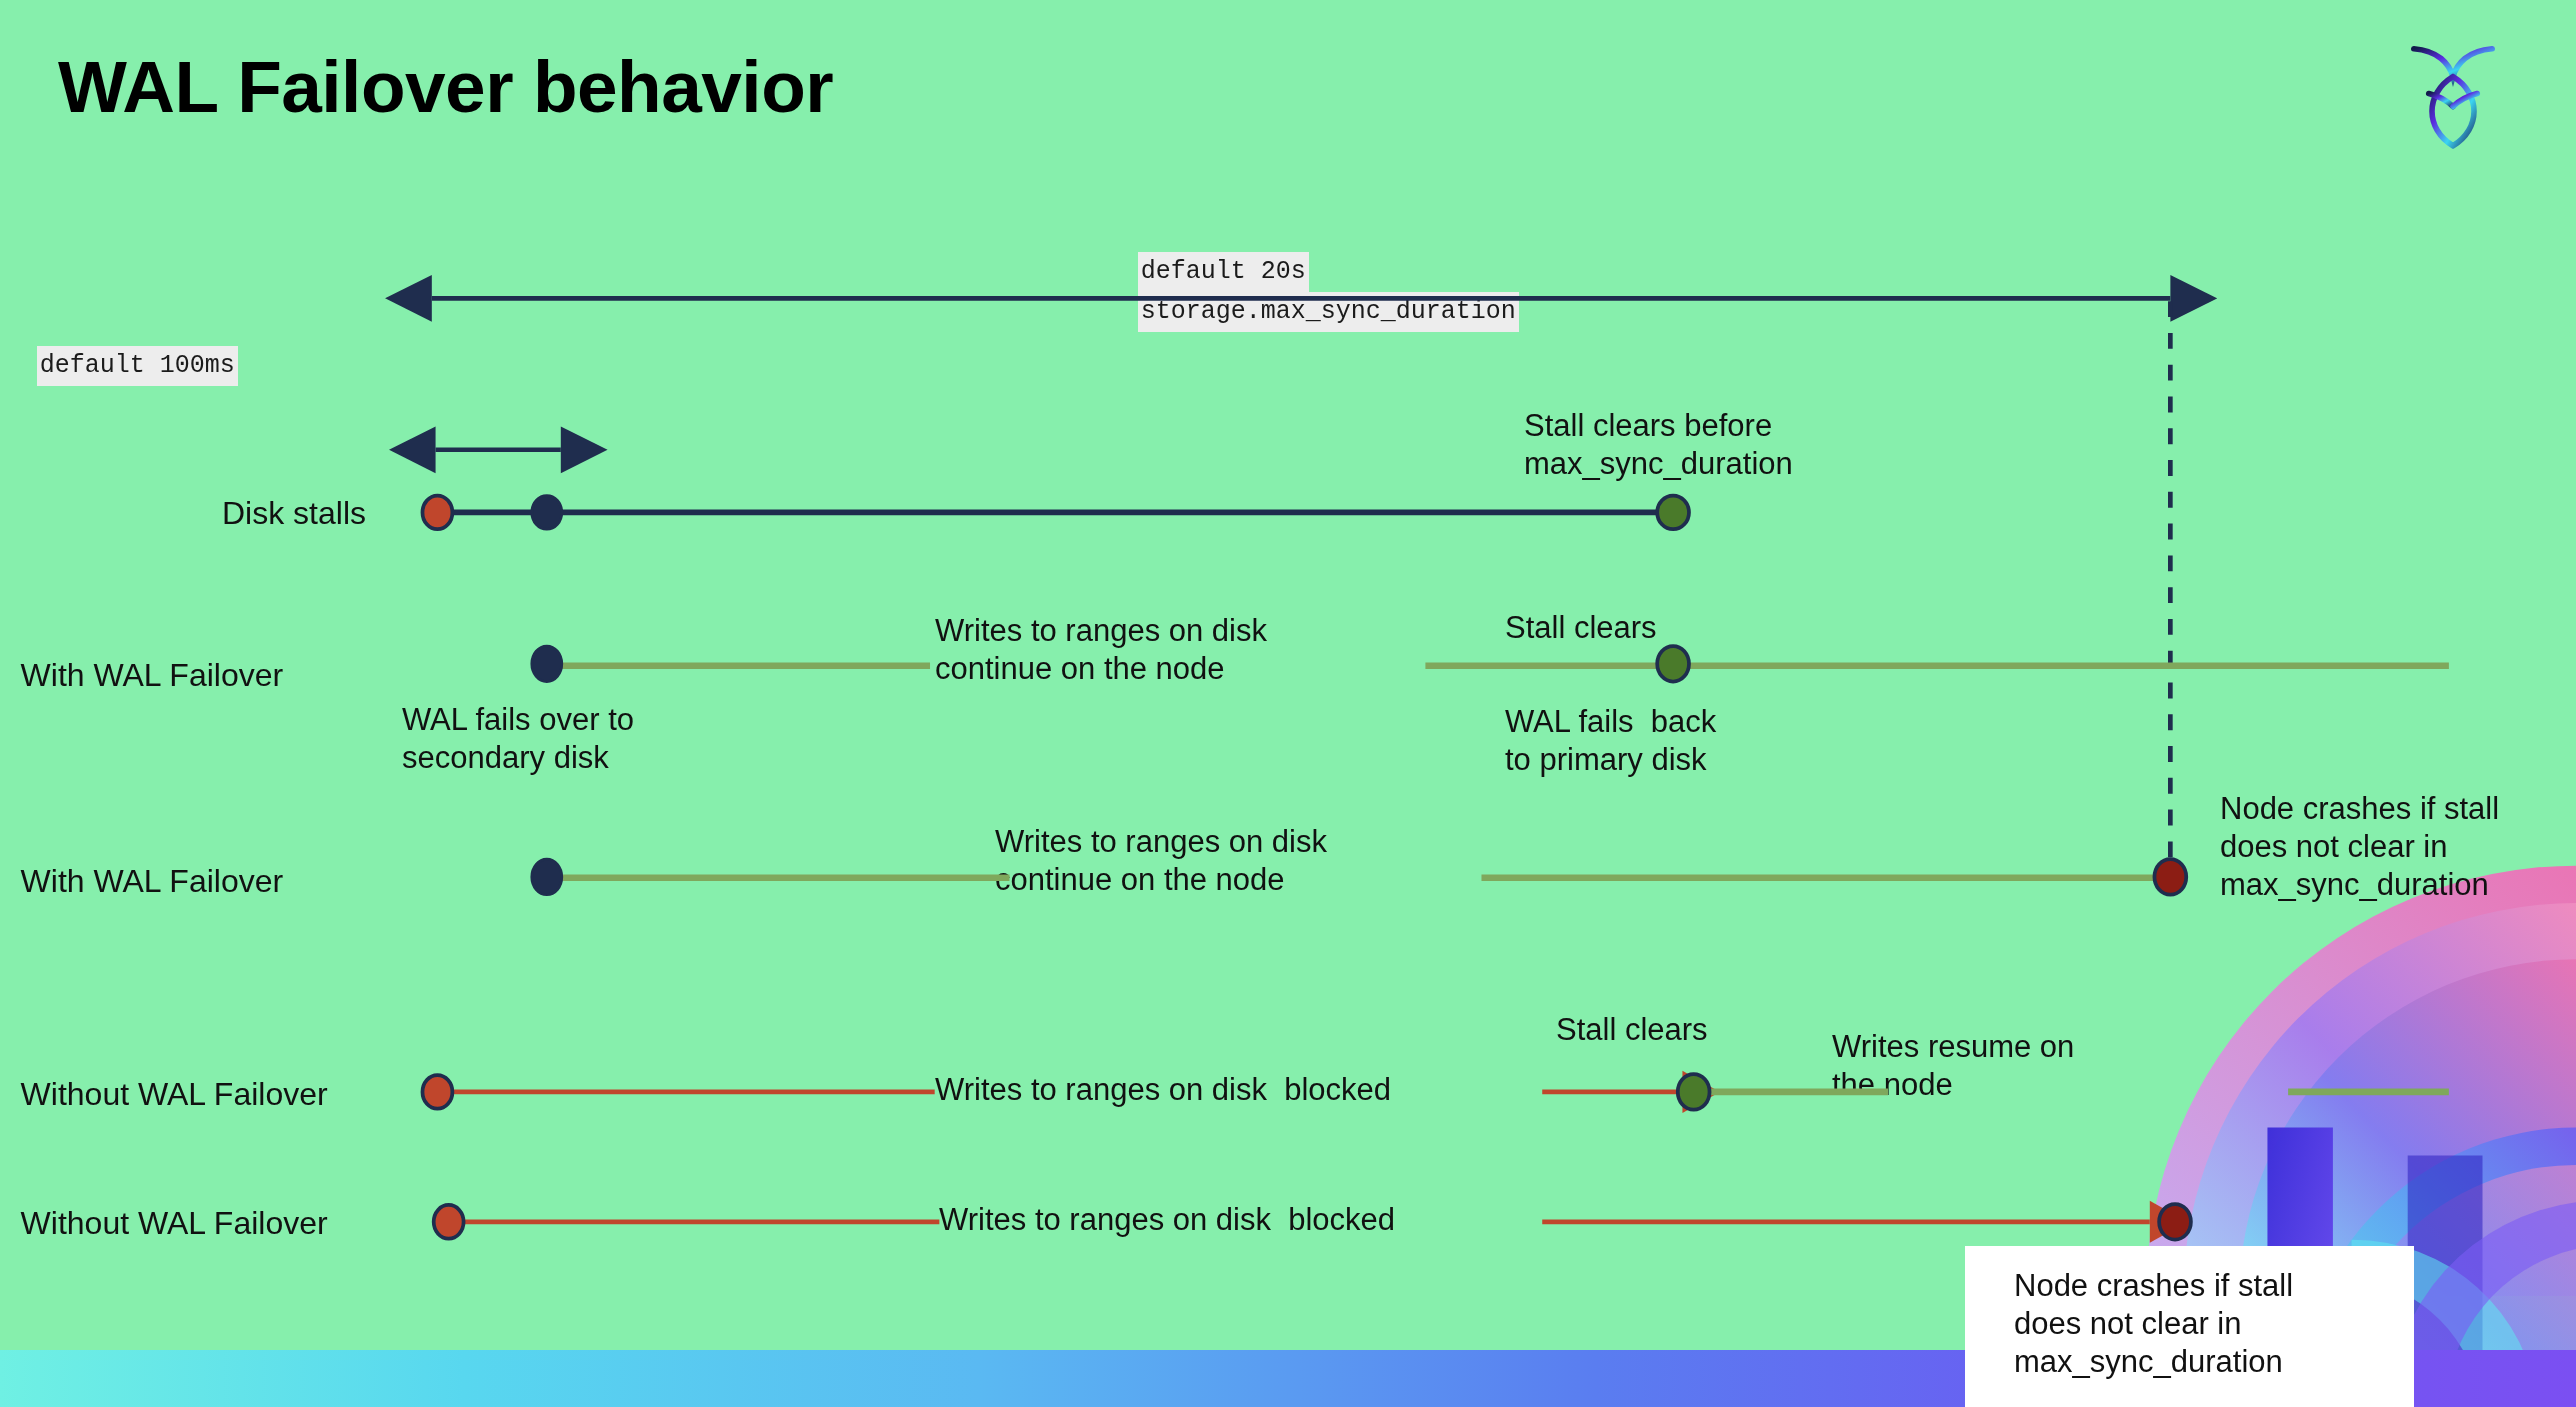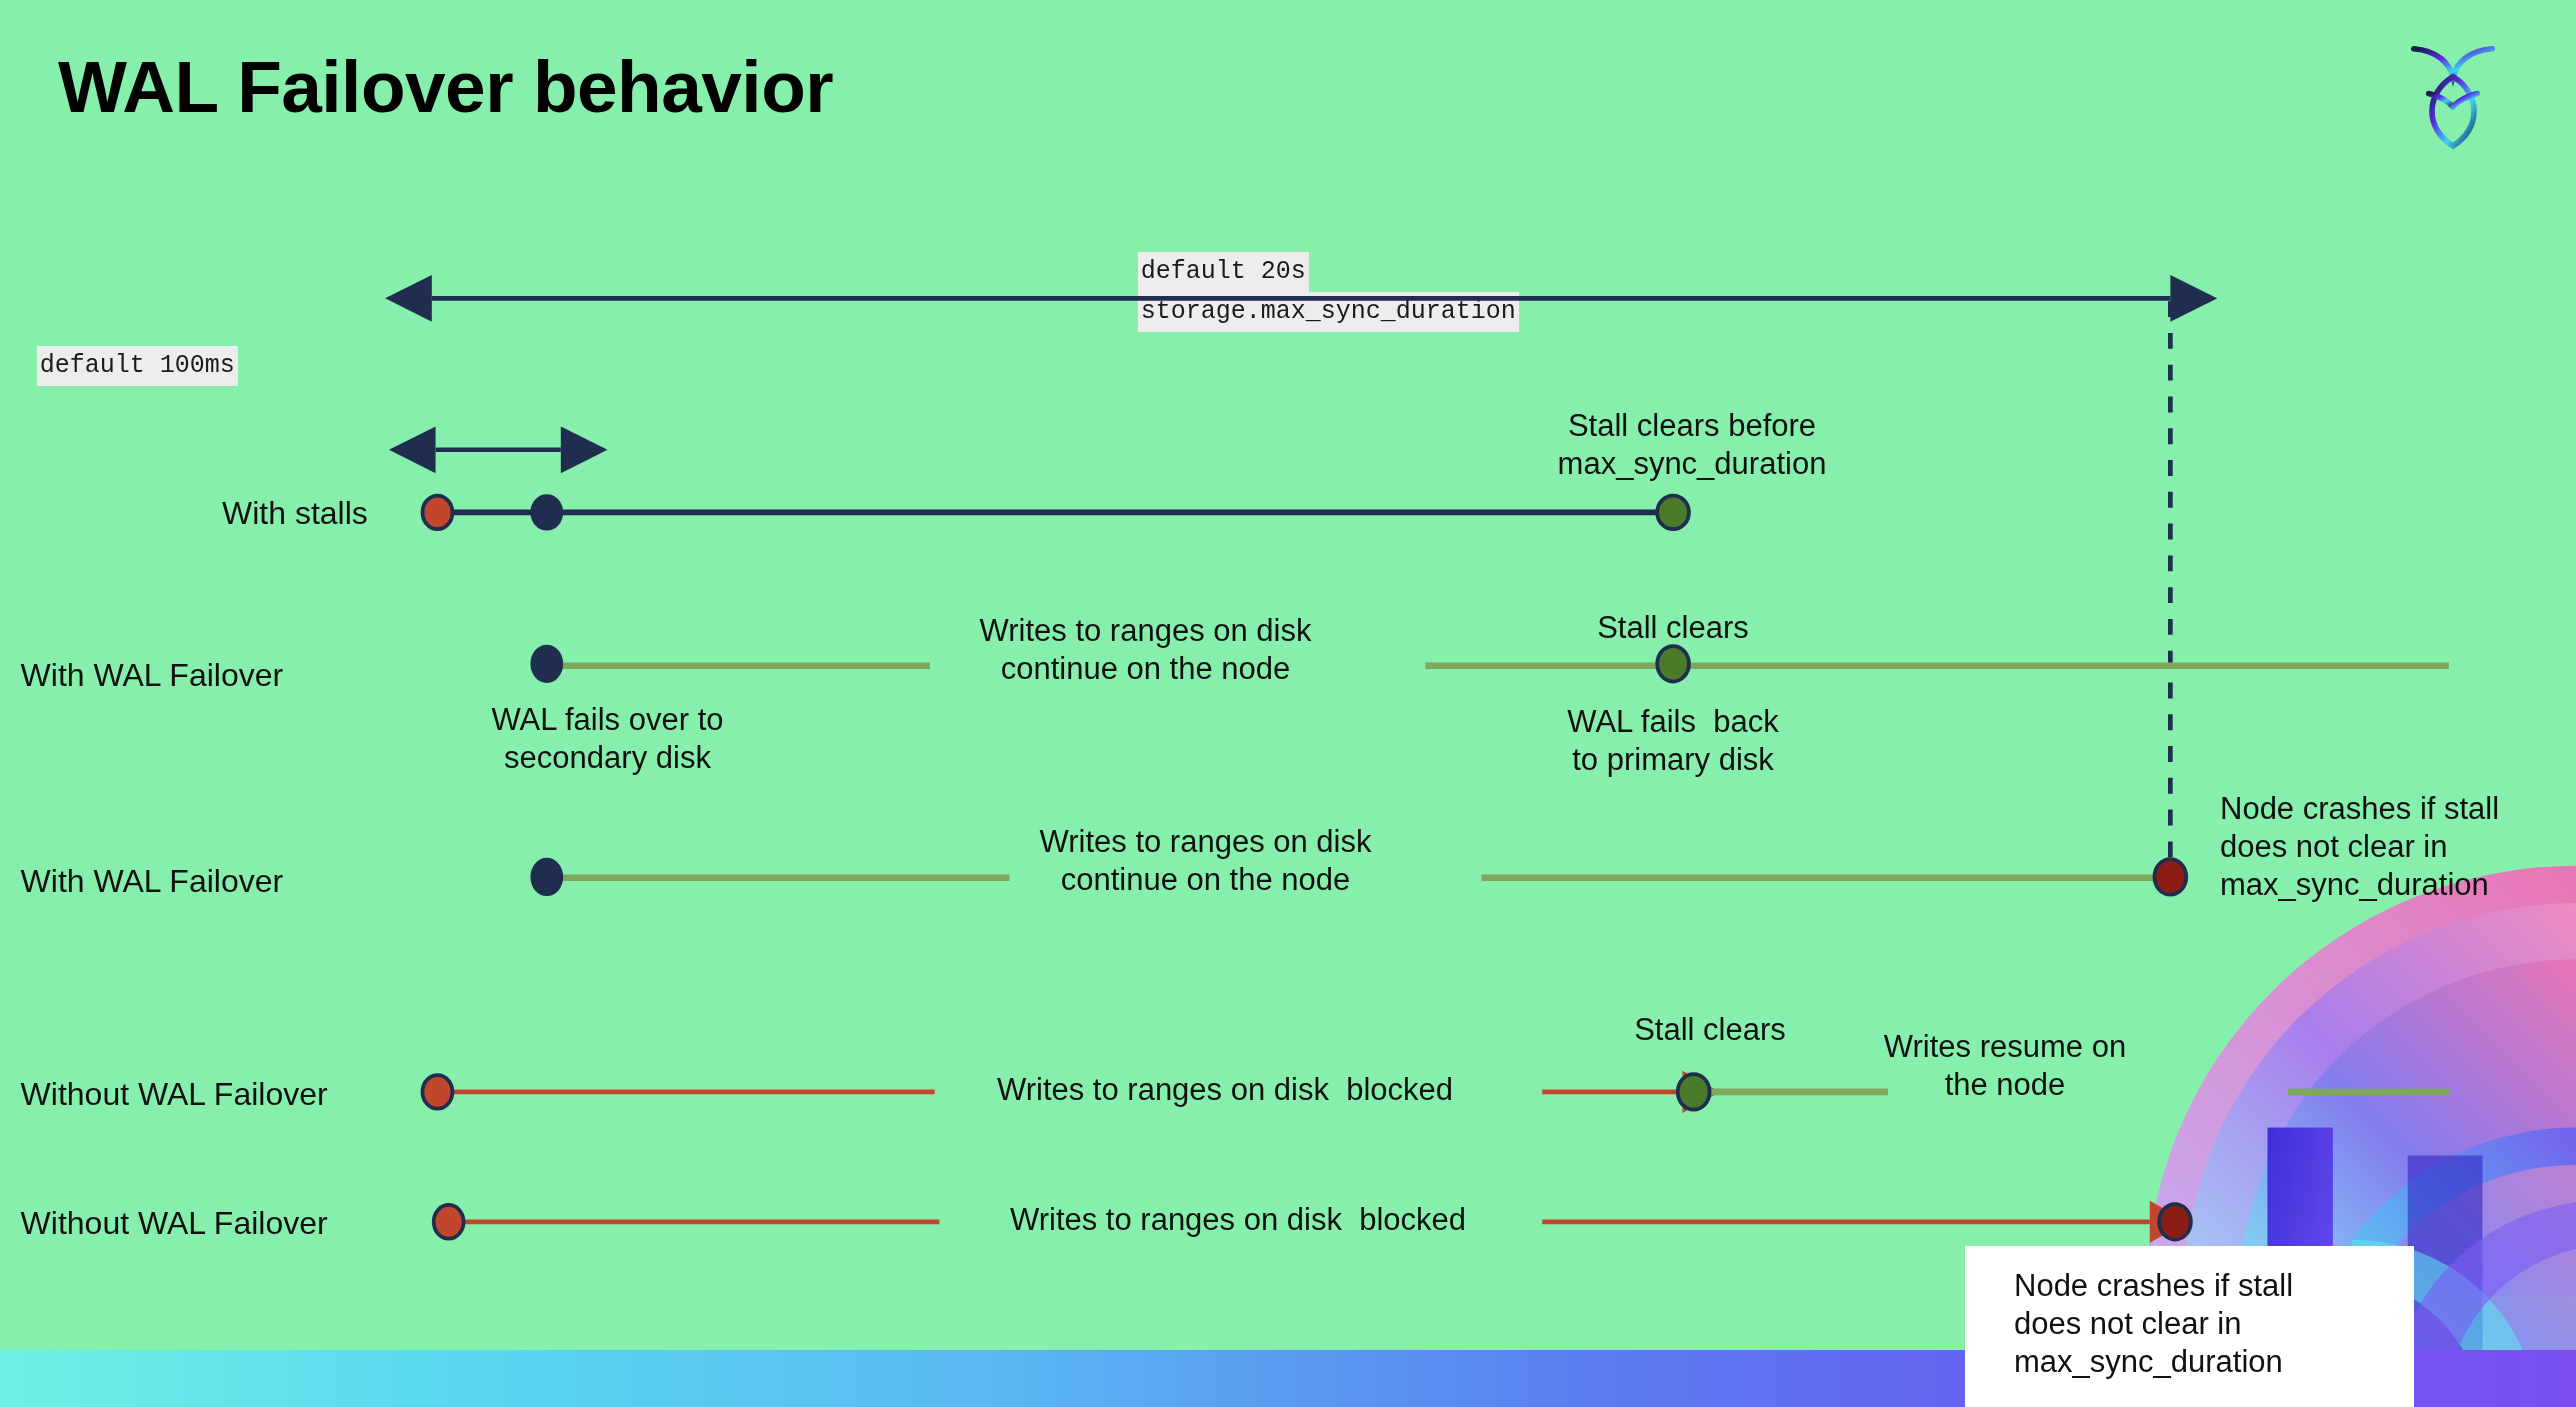--- a/index.html
+++ b/index.html
@@ -40,21 +40,21 @@
   }
   .code span{background:#ededed;padding:0.9px 2.8px;display:inline-block;}
 
   
   .dtext{
     position:absolute;
     font-size:31px;color:#111;line-height:1.22;
     font-family:"Liberation Sans", sans-serif;
     white-space:pre;
   }
-  .dtext.c{text-align:center;}
+  .dtext.c{text-align:left;}
   .dtext.l{text-align:left;}
 
   .rowlabel{
     position:absolute;
     font-size:32px;color:#111;
     font-family:"Liberation Sans", sans-serif;
     white-space:nowrap;
   }
 
   
@@ -132,21 +132,21 @@
 
   <div class="code" style="left:1138px;top:252px;text-align:left;">
     <span>default 20s</span><br>
     <span>storage.max_sync_duration</span>
   </div>
 
   <div class="code" style="left:37px;top:346px;text-align:right;">
     <span>default 100ms</span><br>
   </div>
 
-  <div class="rowlabel" style="left:222px;top:495px;">With stalls</div>
+  <div class="rowlabel" style="left:222px;top:495px;">Disk stalls</div>
   <div class="rowlabel" style="left:20.6px;top:657px;">With WAL Failover</div>
   <div class="rowlabel" style="left:20.6px;top:863px;">With WAL Failover</div>
   <div class="rowlabel" style="left:20.6px;top:1076px;">Without WAL Failover</div>
   <div class="rowlabel" style="left:20.6px;top:1205px;">Without WAL Failover</div>
 
   <div class="dtext c" style="left:1524px;top:407px;width:336px;">Stall clears before
 max_sync_duration</div>
 
   <div class="dtext c" style="left:935px;top:612px;width:421px;">Writes to ranges on disk
 continue on the node</div>

